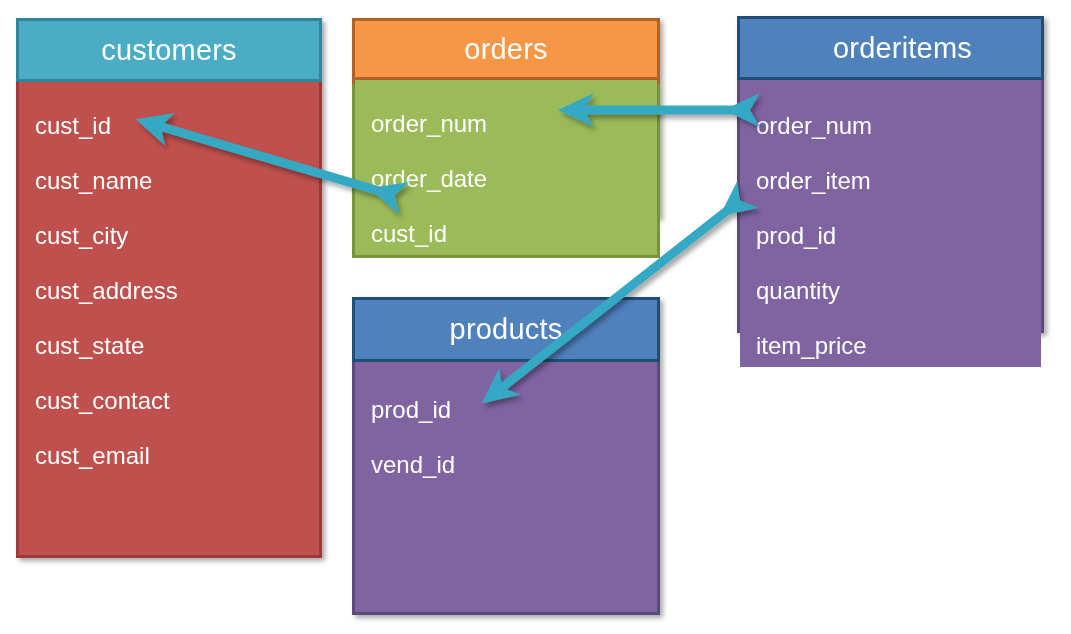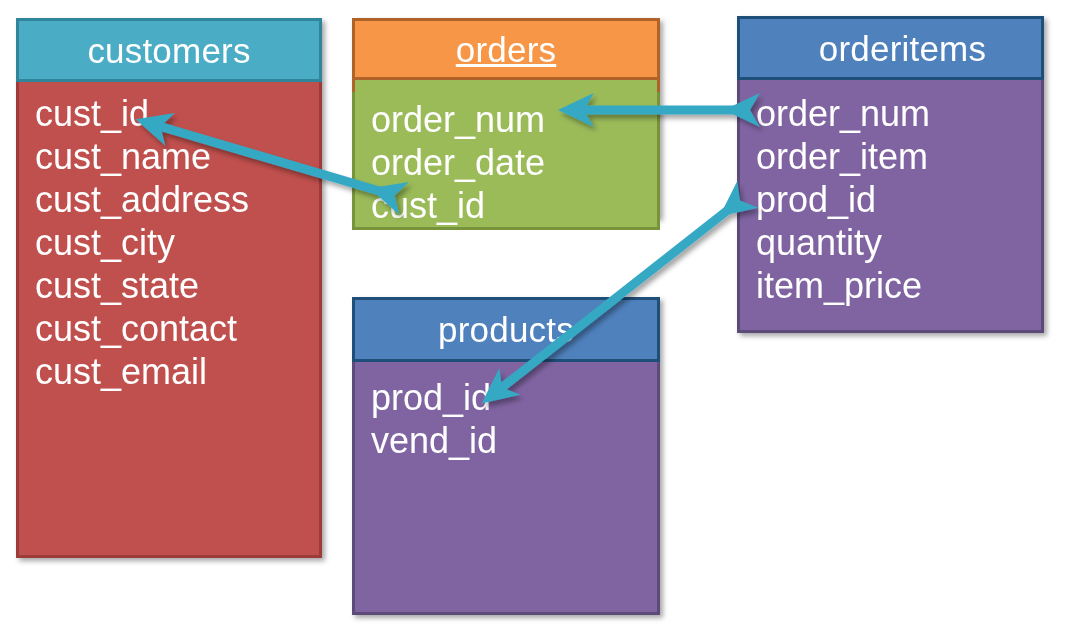--- a/index.html
+++ b/index.html
@@ -23,35 +23,36 @@
     display: flex;
     flex-direction: column;
     box-shadow: 3px 3px 5px rgba(0,0,0,0.35);
   }
   .tbl-header {
     box-sizing: border-box;
     display: flex;
     align-items: center;
     justify-content: center;
     color: #ffffff;
-    font-size: 35px;
+    font-size: 29px;
     line-height: 1;
     letter-spacing: 0.2px;
     flex: 0 0 auto;
   }
   .tbl-body {
     box-sizing: border-box;
     flex: 1 1 auto;
     padding: 14px 0 0 16px;
   }
   .field {
     color: #ffffff;
-    font-size: 36px;
+    font-size: 24px;
     line-height: 43px;
     white-space: nowrap;
+    margin-top: 12px;
   }
 
   
   #tbl-customers {
     left: 16px; top: 18px; width: 306px; height: 540px;
     border: 3px solid #9c3b39;
     background: #c0504d;
   }
   #tbl-customers .tbl-header {
     height: 64px;
@@ -64,22 +65,21 @@
   
   #tbl-orders {
     left: 352px; top: 18px; width: 308px; height: 200px;
     border: 3px solid #b06328;
     background: #9bbb59;
   }
   #tbl-orders .tbl-header {
     height: 62px;
     background: #f79646;
     border: 3px solid #b06328;
-    margin: -3px -3px 12px -3px;
-    text-decoration: underline;
+    margin: -3px -3px 4px -3px;
   }
   #tbl-orders .tbl-body {
     background: #9bbb59;
     border: 3px solid #77933c;
     border-top: none;
     margin: 0 -3px -3px -3px;
     padding-top: 6px;
   }
 
   
@@ -124,22 +124,22 @@
 
 <div id="canvas">
 
   <div class="table-box" id="tbl-customers">
     <div class="tbl-header">
       <span>customers</span>
     </div>
     <div class="tbl-body">
       <div class="field">cust_id</div>
       <div class="field">cust_name</div>
+      <div class="field">cust_city</div>
       <div class="field">cust_address</div>
-      <div class="field">cust_city</div>
       <div class="field">cust_state</div>
       <div class="field">cust_contact</div>
       <div class="field">cust_email</div>
     </div>
   </div>
 
   <div class="table-box" id="tbl-orders">
     <div class="tbl-header">
       <span>orders</span>
     </div>

